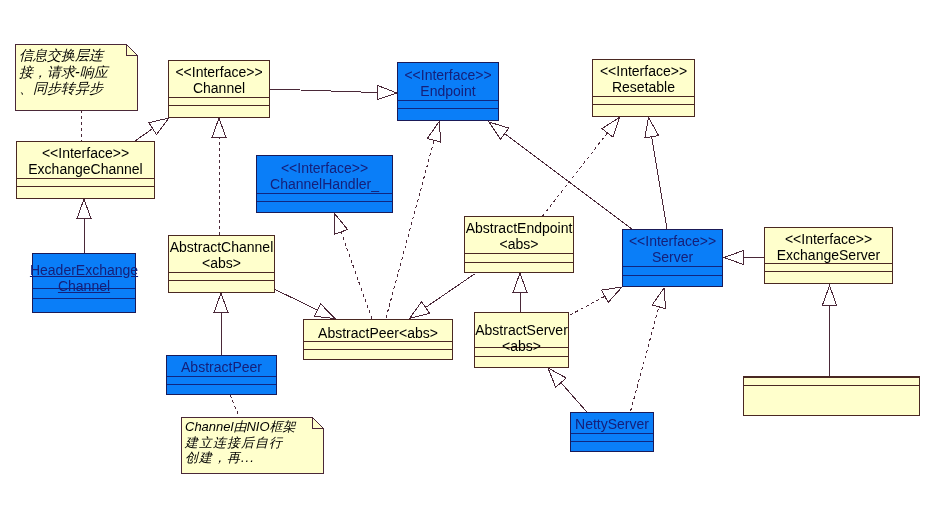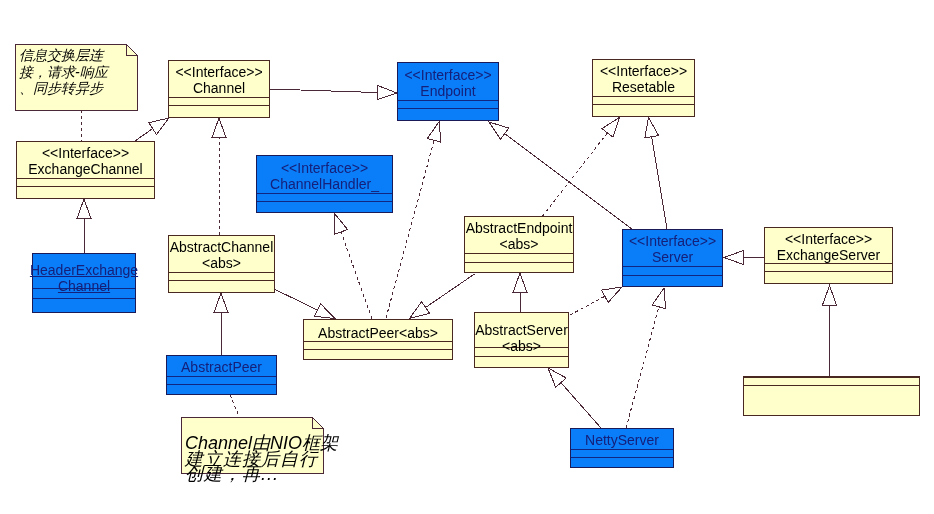--- a/index.html
+++ b/index.html
@@ -186,25 +186,25 @@
       <div class="uml yellow" style="left: 764px; top: 227px; width: 129px; height: 57px;">
         <div class="hdr" style="height: 35px; padding-top: 2px;">&lt;&lt;Interface&gt;&gt;
 ExchangeServer</div>
         <div class="sep" style="height: 8px;"></div>
         <div class="sep" style="height: 12px;"></div>
       </div>
       <div class="uml yellow" style="left: 743px; top: 376px; width: 177px; height: 40px;">
         <div class="sep" style="height: 8px;"></div>
         <div class="sep" style="height: 10px;"></div>
       </div>
-      <div class="uml blue" style="left: 570px; top: 428px; width: 104px; height: 40px;">
+      <div class="uml blue" style="left: 570px; top: 412px; width: 84px; height: 40px;">
         <div class="hdr" style="height: 20px; padding-top: 2px;">NettyServer</div>
         <div class="sep" style="height: 8px;"></div>
         <div class="sep" style="height: 10px;"></div>
       </div>
       <div class="noteTxt" style="left: 19px; top: 47px; width: 118px; font-size: 14px; line-height: 16.5px;"><span>信息交换层连</span>
 <span>接，请求-响应</span>
 <span>、同步转异步</span></div>
-      <div class="noteTxt" style="left: 185px; top: 436px; width: 138px; font-size: 18px; line-height: 15.5px;"><span>Channel由NIO框架</span>
+      <div class="noteTxt" style="left: 185px; top: 419px; width: 138px; font-size: 13px; line-height: 15.5px;"><span>Channel由NIO框架</span>
 <span style="letter-spacing: 1px;">建立连接后自行</span>
 <span style="letter-spacing: 1px;">创建，再...</span></div>
     </div>
 </div>
 
 </body></html>

